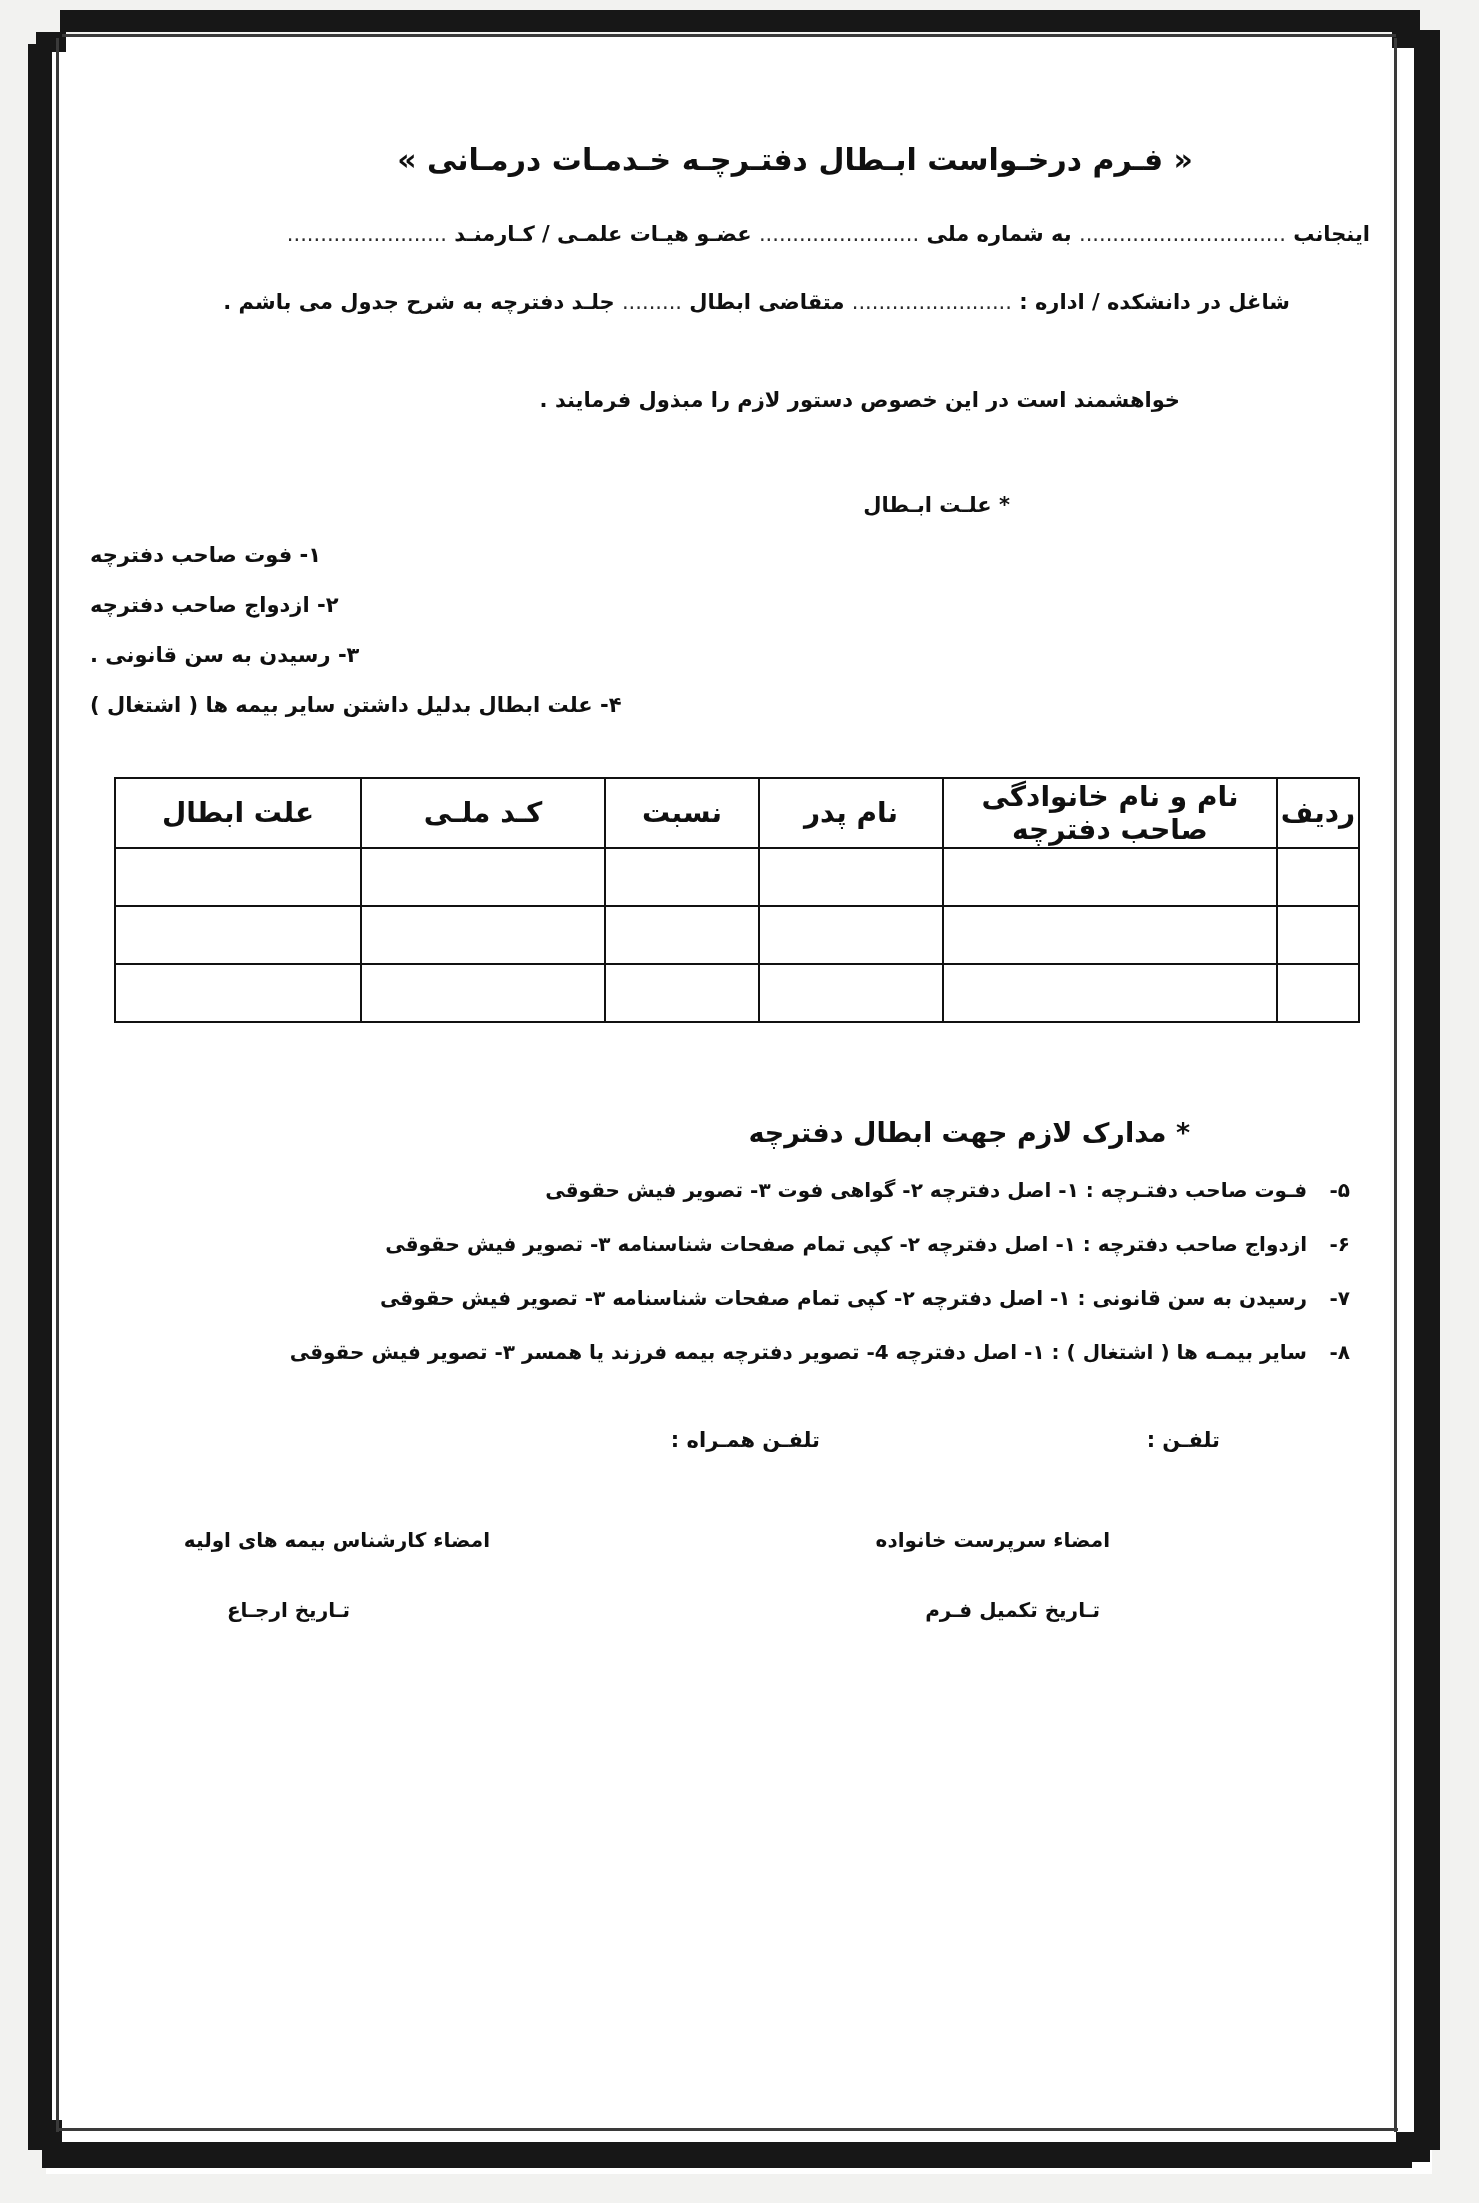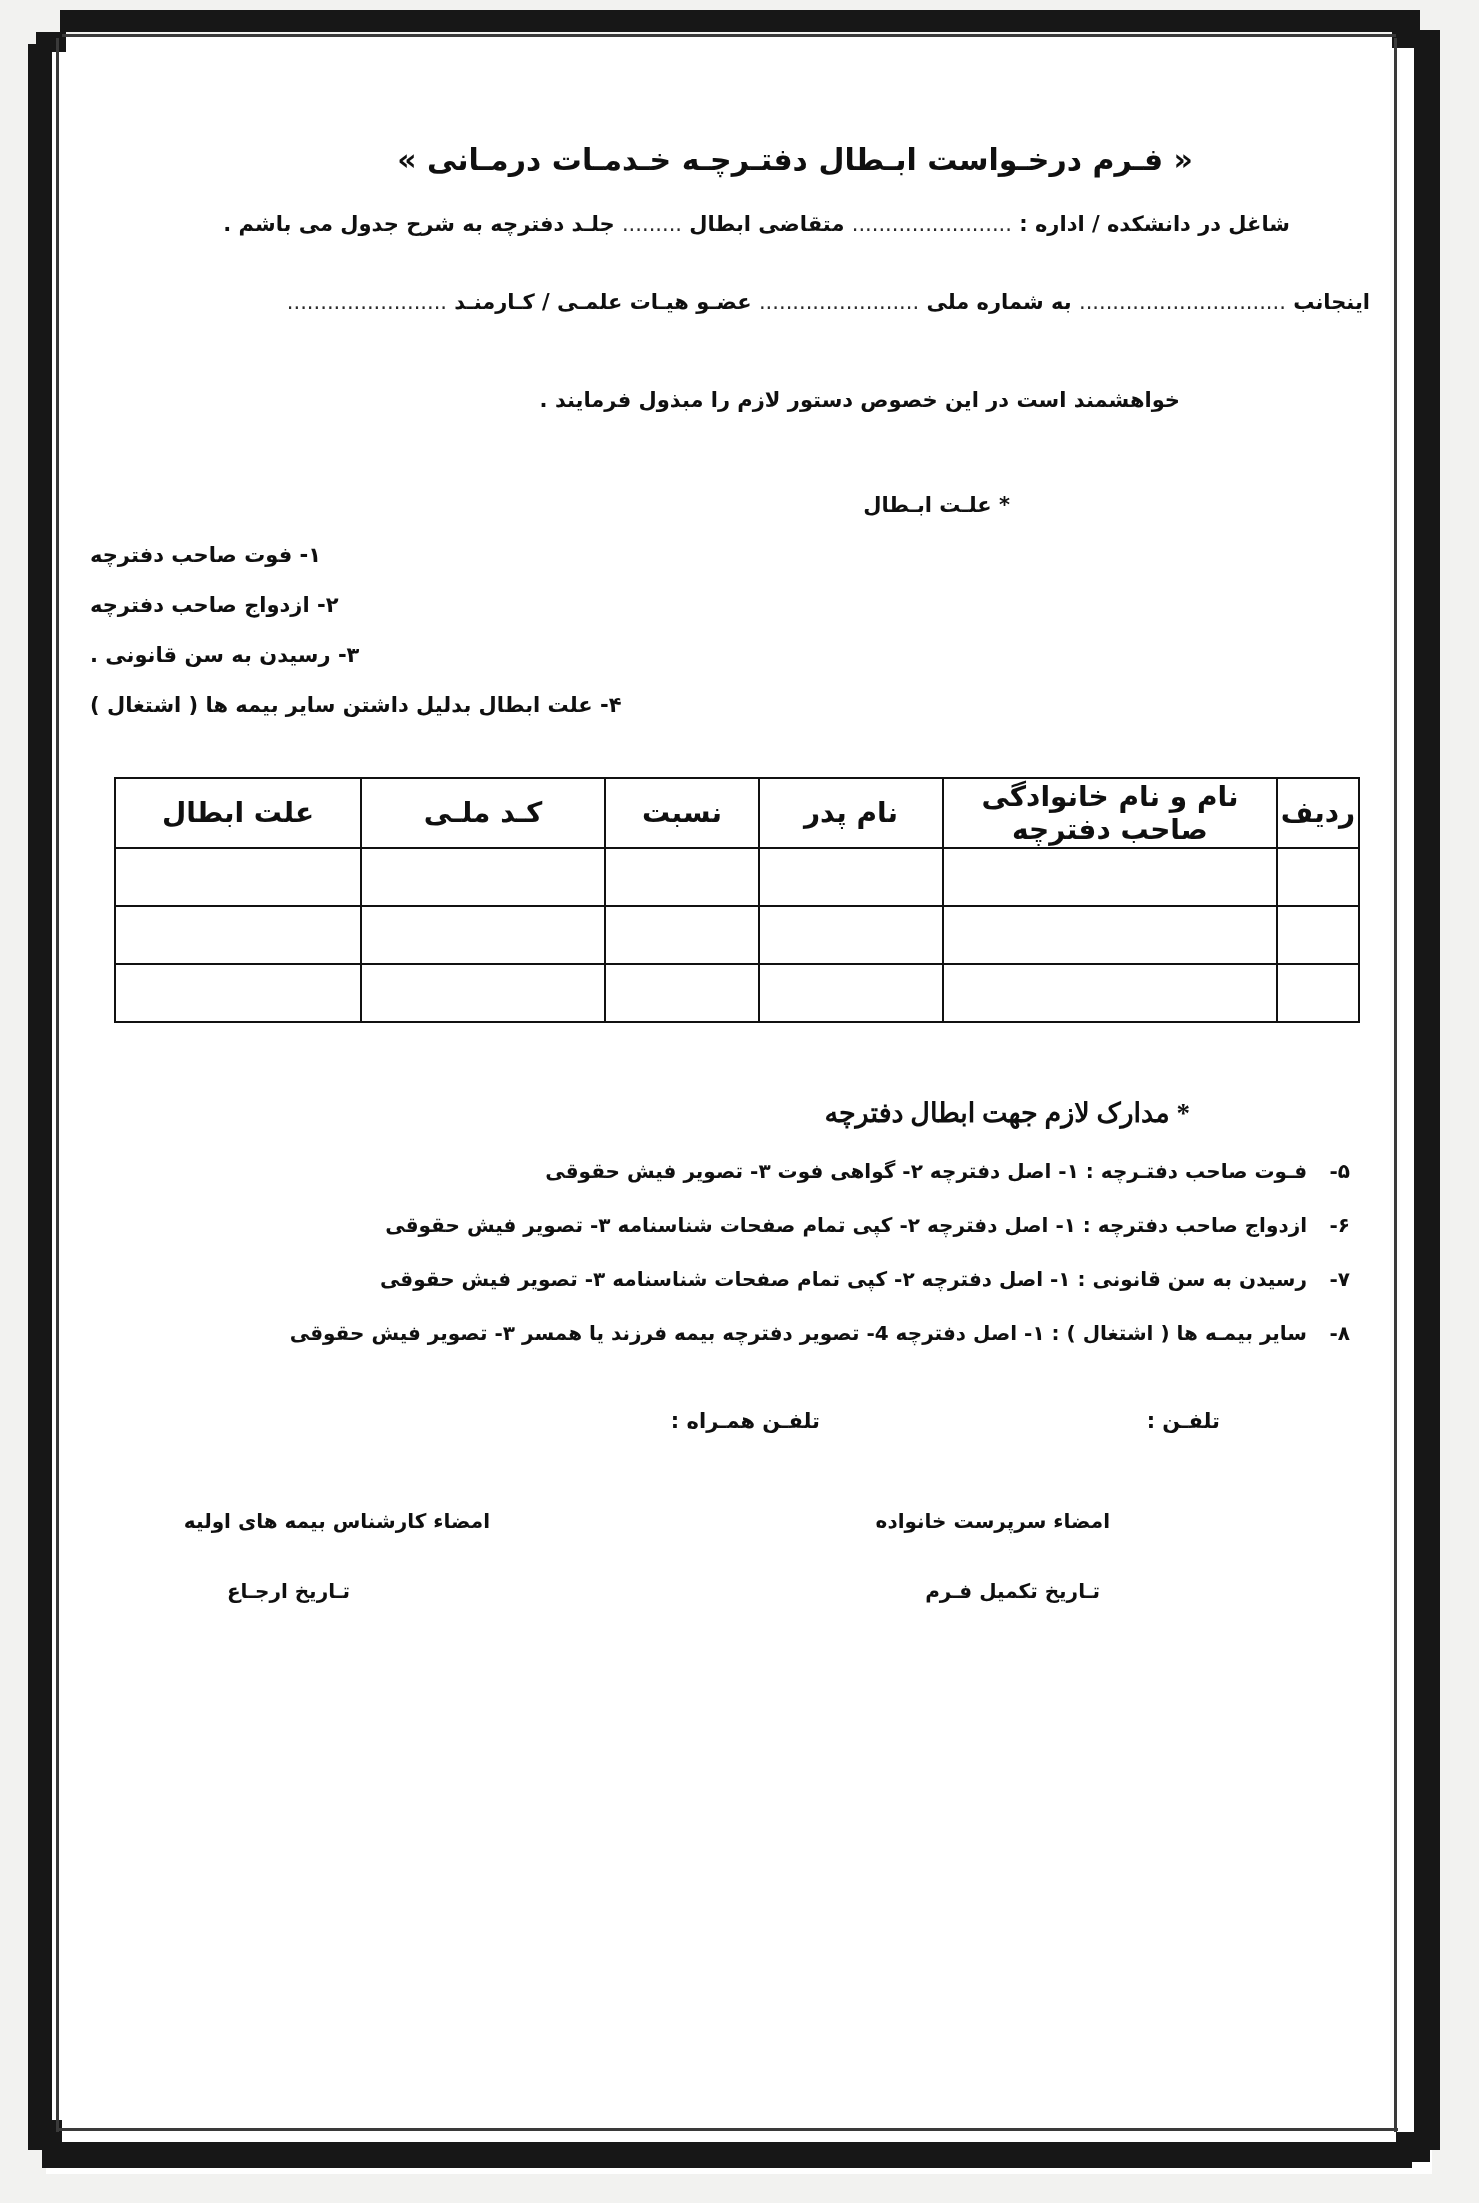--- a/index.html
+++ b/index.html
@@ -120,24 +120,23 @@
   .col-radif { width: 78px; }
   .col-name  { width: 330px; }
   .col-father{ width: 180px; }
   .col-nesbat{ width: 150px; }
   .col-code  { width: 240px; }
   .col-elat  { width: 242px; }
 
   .docs-heading {
     font-size: 27px;
     font-weight: bold;
-    margin-top: 74px;
+    margin-top: 94px;
     padding-right: 200px;
     text-align: right;
-    font-family: Liberation Serif, serif;
   }
   .docs-list {
     margin-top: 24px;
     padding-right: 40px;
   }
   .docs-item {
     font-size: 20px;
     font-weight: bold;
     margin-top: 30px;
     text-align: right;
@@ -183,35 +182,35 @@
 <div class="edge edge-tr-notch"></div>
 <div class="edge edge-thin-top"></div>
 <div class="edge edge-thin-bottom"></div>
 <div class="edge edge-thin-left"></div>
 <div class="edge edge-thin-right"></div>
 
 <div class="content">
 
   <div class="form-title">« فـرم درخـواست ابـطال دفتـرچـه خـدمـات درمـانی »</div>
 
-  <div class="para l2">
-    <span>شاغل در دانشکده / اداره :</span>
-    <span class="dots">........................</span>
-    <span>متقاضی ابطال</span>
-    <span class="dots">.........</span>
-    <span>جلـد دفترچه به شرح جدول می باشم .</span>
-  </div>
-
   <div class="para l1">
     <span>اینجانب</span>
     <span class="dots">...............................</span>
     <span>به شماره ملی</span>
     <span class="dots">........................</span>
     <span>عضـو هیـات علمـی / کـارمنـد</span>
     <span class="dots">........................</span>
+  </div>
+
+  <div class="para l2">
+    <span>شاغل در دانشکده / اداره :</span>
+    <span class="dots">........................</span>
+    <span>متقاضی ابطال</span>
+    <span class="dots">.........</span>
+    <span>جلـد دفترچه به شرح جدول می باشم .</span>
   </div>
 
   <div class="para l3">خواهشمند است در این خصوص دستور لازم را مبذول فرمایند .</div>
 
   <div class="section-heading">* علـت ابـطال</div>
 
   <div class="reason-list">
     <div class="reason-item">
       <span class="num">١-</span>
       <span>فوت صاحب دفترچه</span>

